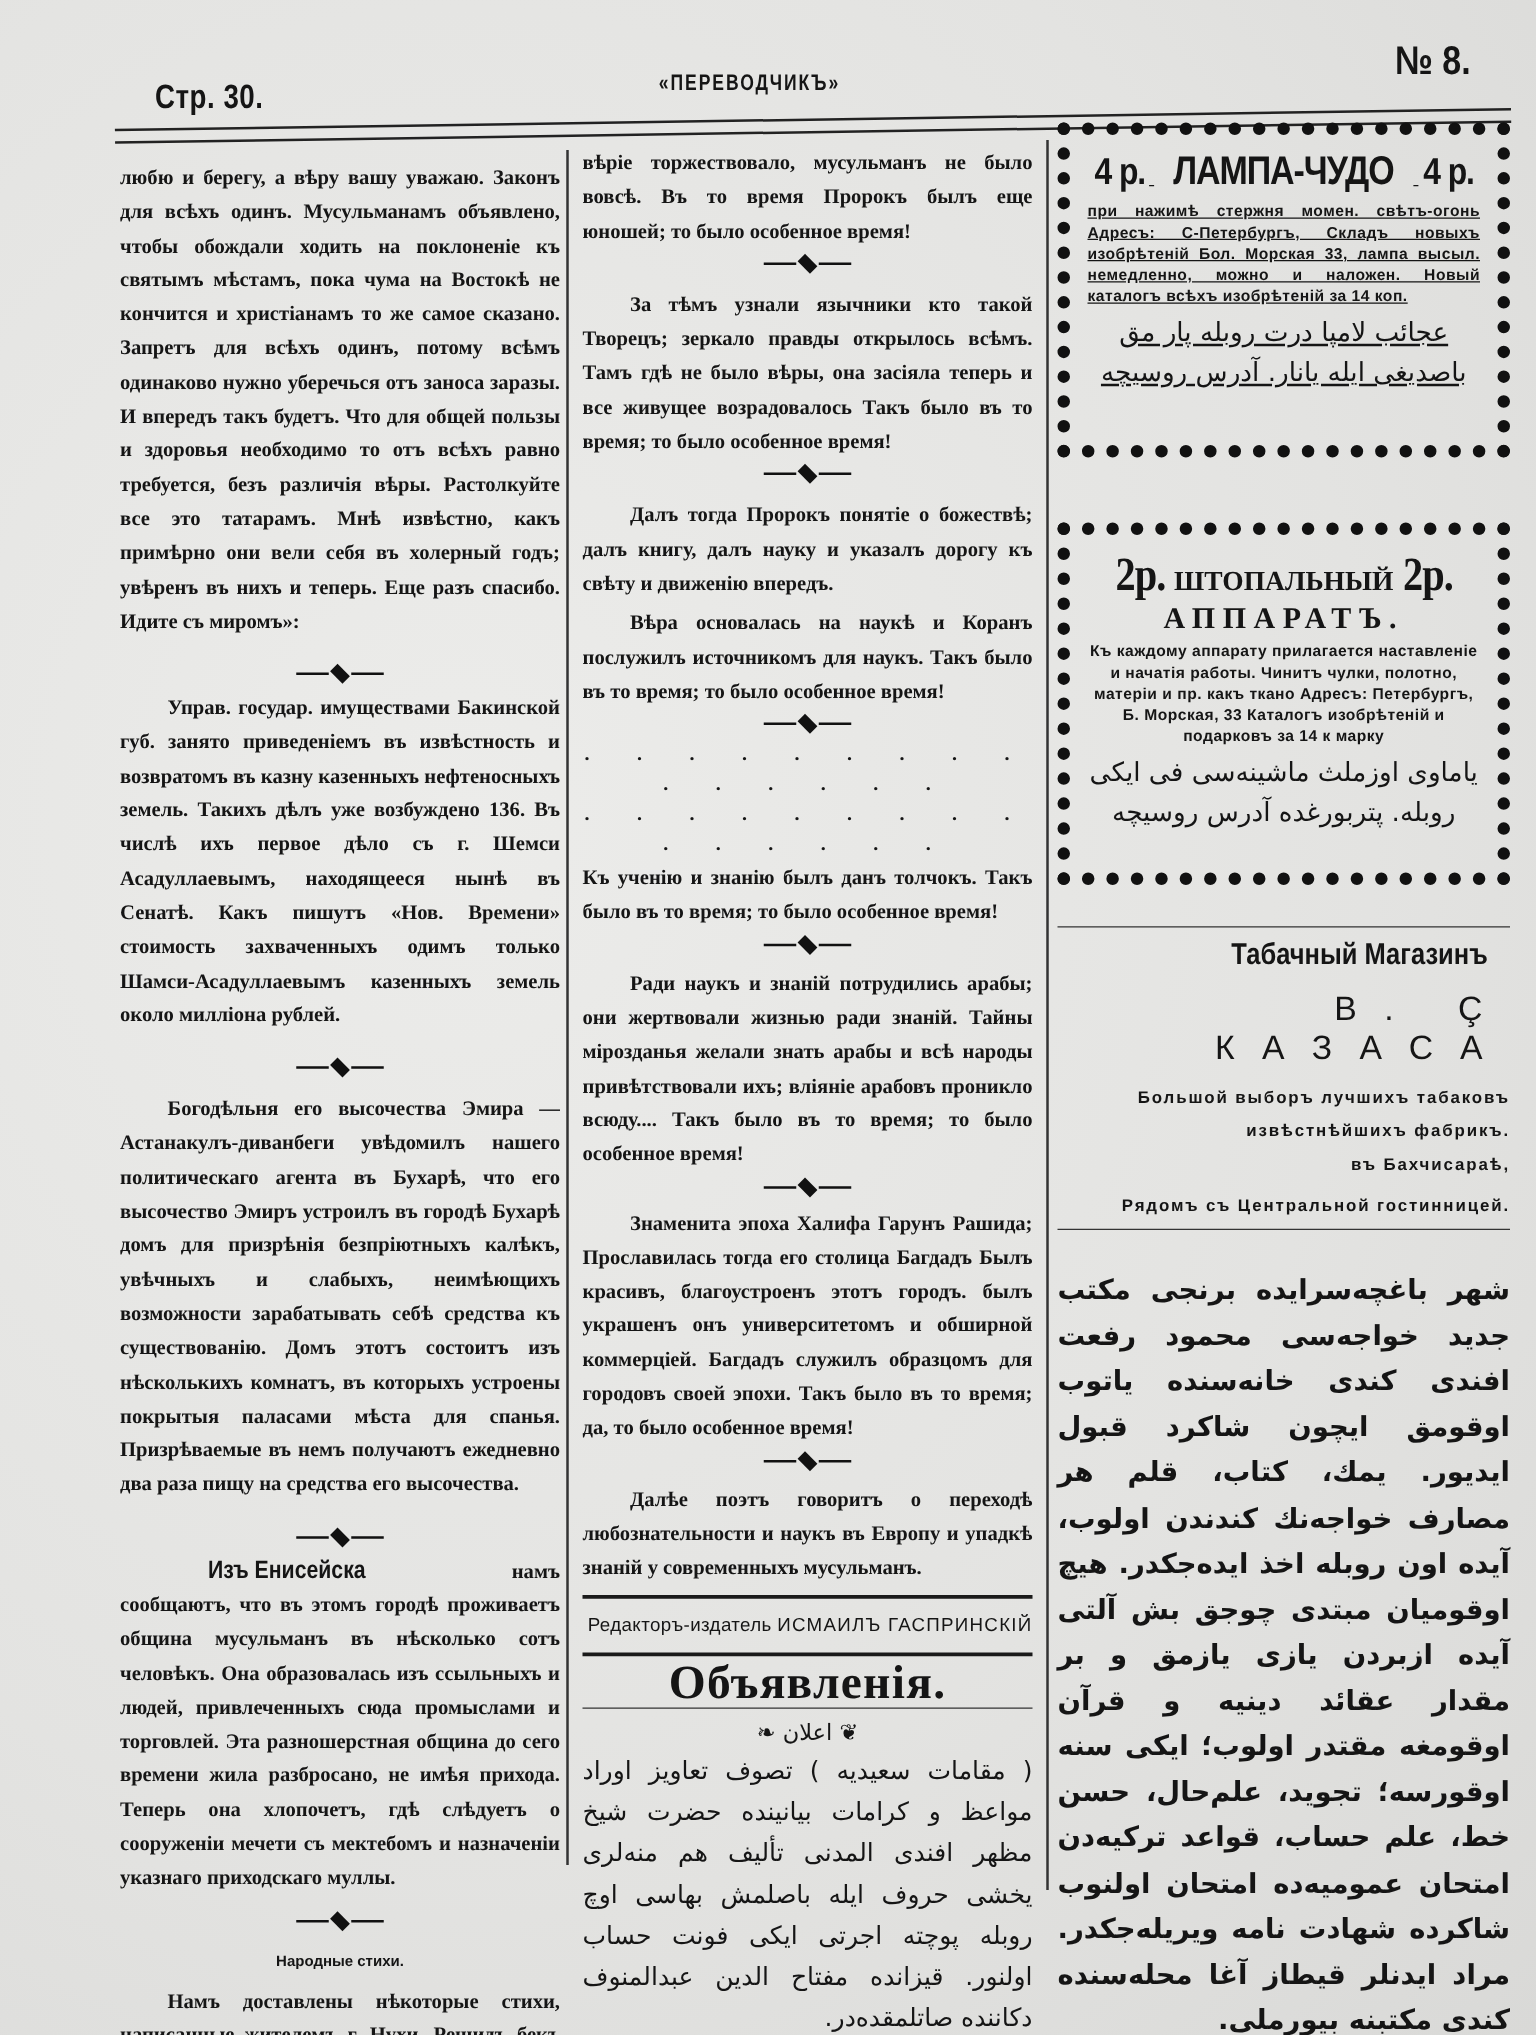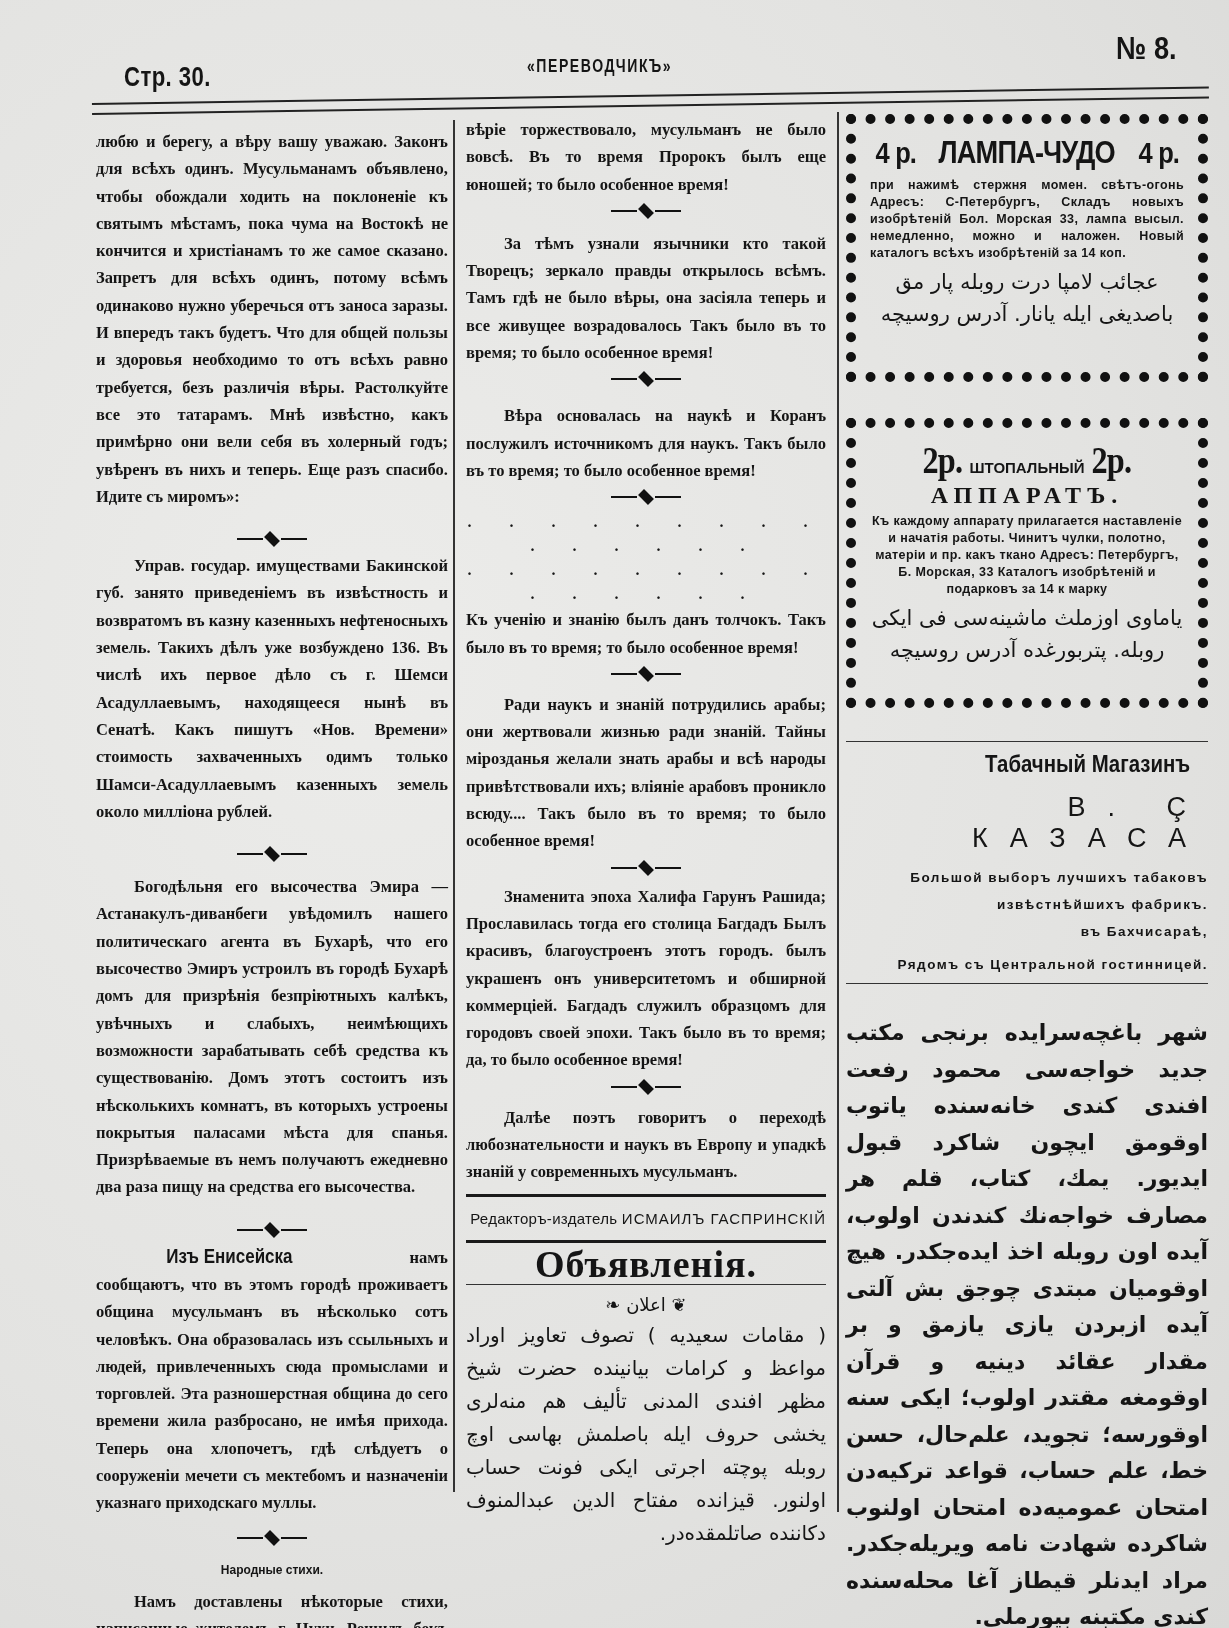--- a/index.html
+++ b/index.html
@@ -101,20 +101,21 @@
         <span class="ln"></span>
       </div>
     <div class="gap" style="height:6px"></div>
     <p>За тѣмъ узнали язычники кто такой Творецъ; зеркало правды открылось всѣмъ. Тамъ гдѣ не было вѣры, она засіяла теперь и все живущее возрадовалось Такъ было въ то время; то было особенное время!</p>
     <div class="sep">
         <span class="ln"></span>
         <span class="dm"></span>
         <span class="ln"></span>
       </div>
     <div class="gap" style="height:6px"></div>
+    <p>Далъ тогда Пророкъ понятіе о божествѣ; далъ книгу, далъ науку и указалъ дорогу къ свѣту и движенію впередъ.</p>
     <div class="gap" style="height:4px"></div>
     <p>Вѣра основалась на наукѣ и Коранъ послужилъ источникомъ для наукъ. Такъ было въ то время; то было особенное время!</p>
     <div class="sep">
         <span class="ln"></span>
         <span class="dm"></span>
         <span class="ln"></span>
       </div>
     <div class="dots">. . . . . . . . . . . . . . .</div>
     <div class="dots">. . . . . . . . . . . . . . .</div>
     <p class="noind">Къ ученію и знанію былъ данъ толчокъ. Такъ было въ то время; то было особенное время!</p>
@@ -149,34 +150,34 @@
     <div class="hr1"></div>
     <div class="ornament">
       <span>❦</span>
       <span>اعلان</span>
       <span>❧</span>
     </div>
     <p class="noind arabic" style="font-size:20px; line-height:33px;">( مقامات سعیدیه ) تصوف تعاویز اوراد مواعظ و کرامات بیانینده حضرت شیخ مظهر افندی المدنی تألیف هم منه‌لری یخشی حروف ایله باصلمش بهاسی اوچ روبله پوچته اجرتی ایکی فونت حساب اولنور. قیزانده مفتاح الدین عبدالمنوف دکاننده صاتلمقده‌در.</p>
 
   </div>
 
-  <div class="adbox" style="left:846px; top:114px; width:362px; height:268px;">
+  <div class="adbox" style="left:846px; top:98px; width:362px; height:268px;text-decoration:underline;">
     <div>
       <span class="ad-big">4 р.</span>
       <span class="ad-big" style="font-size:32px;">ЛАМПА-ЧУДО</span>
       <span class="ad-big">4 р.</span>
     </div>
     <div class="ad-small" style="text-align:justify; margin-top:6px;">при нажимѣ стержня момен. свѣтъ-огонь Адресъ: С-Петербургъ, Складъ новыхъ изобрѣтеній Бол. Морская 33, лампа высыл. немедленно, можно и наложен. Новый каталогъ всѣхъ изобрѣтеній за 14 коп.</div>
     <div class="ad-arabic" style="margin-top:4px;">عجائب لامپا درت روبله پار مق باصدیغی ایله یانار. آدرس روسیچه</div>
   </div>
 
   <div class="adbox" style="left:846px; top:418px; width:362px; height:290px; border-style:dotted;">
     <div>
       <span class="ad-big" style="font-family:'Liberation Serif',serif; font-size:38px;">2р.</span>
-      <span style="font-family:Liberation Sans, sans-serif; font-size:15px; font-weight:bold;">ШТОПАЛЬНЫЙ</span>
+      <span style="font-family:Liberation Serif, serif; font-size:22px; font-weight:bold;">ШТОПАЛЬНЫЙ</span>
       <span class="ad-big" style="font-family:'Liberation Serif',serif; font-size:38px;">2р.</span>
     </div>
     <div class="ad-app">АППАРАТЪ.</div>
     <div class="ad-small" style="margin-top:4px;">Къ каждому аппарату прилагается наставленіе и начатія работы. Чинитъ чулки, полотно, матеріи и пр. какъ ткано Адресъ: Петербургъ, Б. Морская, 33 Каталогъ изобрѣтеній и подарковъ за 14 к марку</div>
     <div class="ad-arabic" style="margin-top:4px;">یاماوی اوزملث ماشینه‌سی فی ایکی روبله. پتربورغده آدرس روسیچه</div>
   </div>
 
   <div class="hr1" style="position:absolute; left:846px; top:741px; width:362px; margin:0;"></div>
 
   <div class="tobacco">

